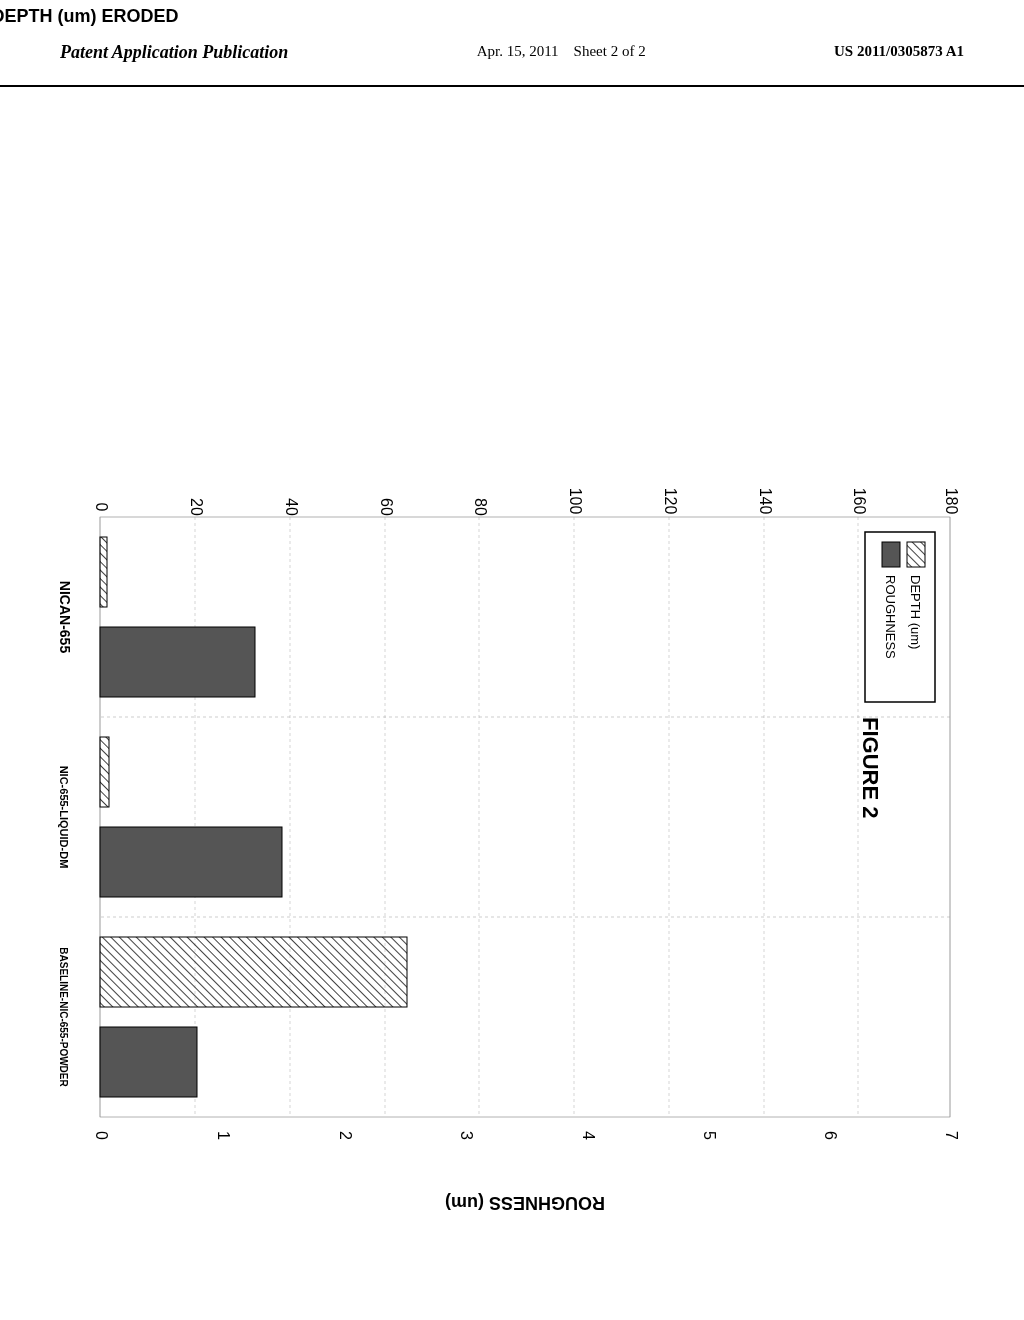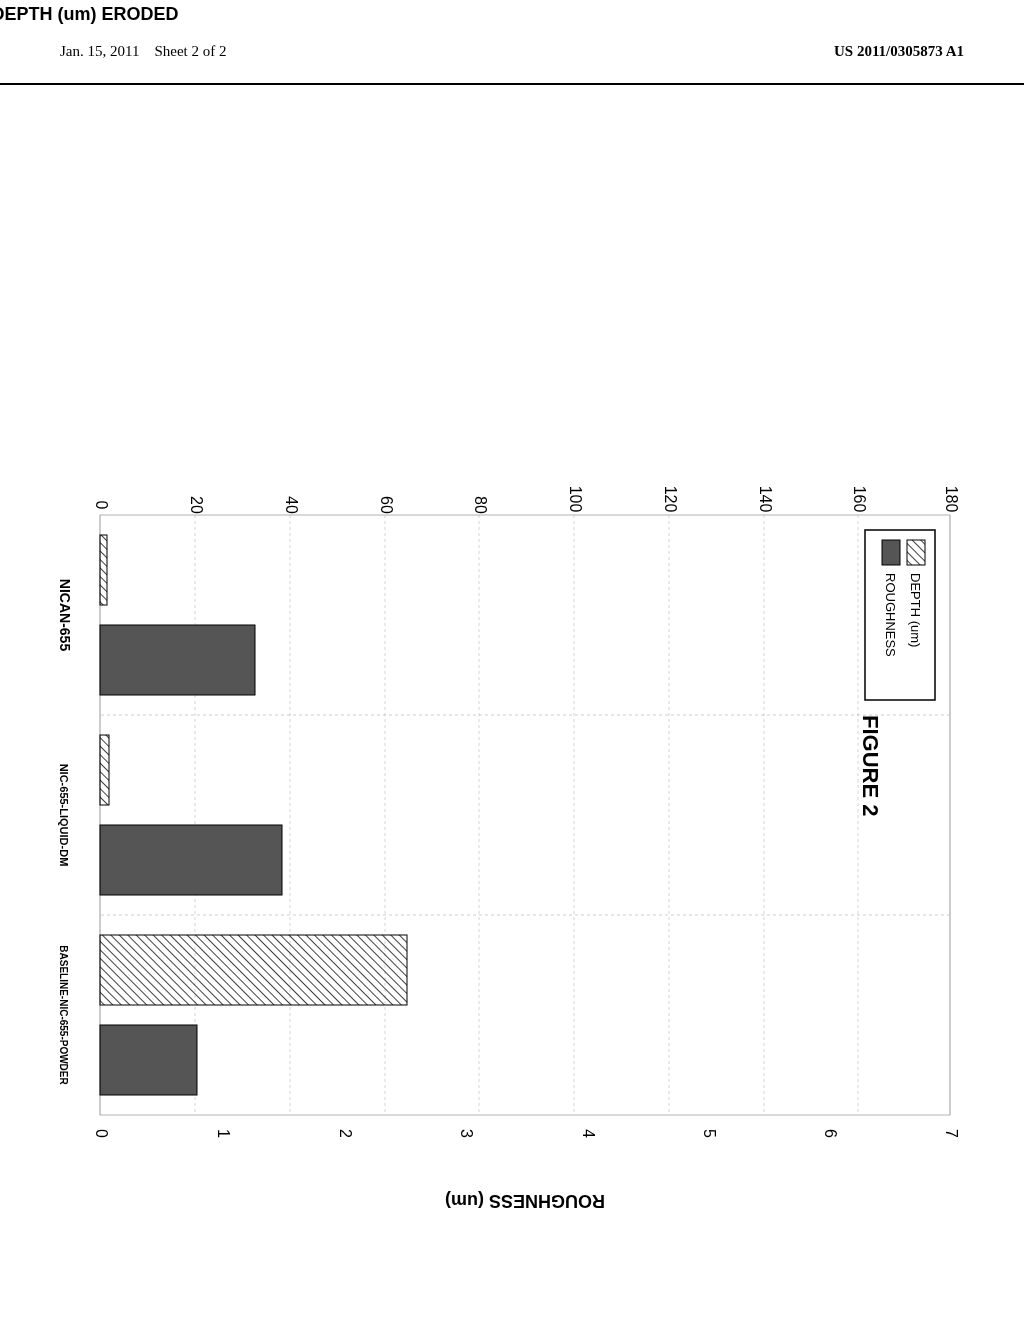--- a/index.html
+++ b/index.html
@@ -49,22 +49,23 @@
 
     
     svg {
       overflow: visible;
     }
   </style>
 </head>
 <body>
 
 <div class="page-header">
+  <div class="header-left">Patent Application Publication</div>
   <div class="header-center">
-    <span>Jan. 15, 2011</span>&nbsp;&nbsp;&nbsp;
+    <span>Apr. 15, 2011</span>&nbsp;&nbsp;&nbsp;
     <span>Sheet 2 of 2</span>
   </div>
   <div class="header-right">US 2011/0305873 A1</div>
 </div>
 
 <div class="page-content">
 
   <svg width="900" height="1200" viewBox="0 0 900 1200" style="position:absolute; left:50px; top:30px;">
 
     <g transform="translate(450, 600) rotate(90) translate(-300, -500)">

